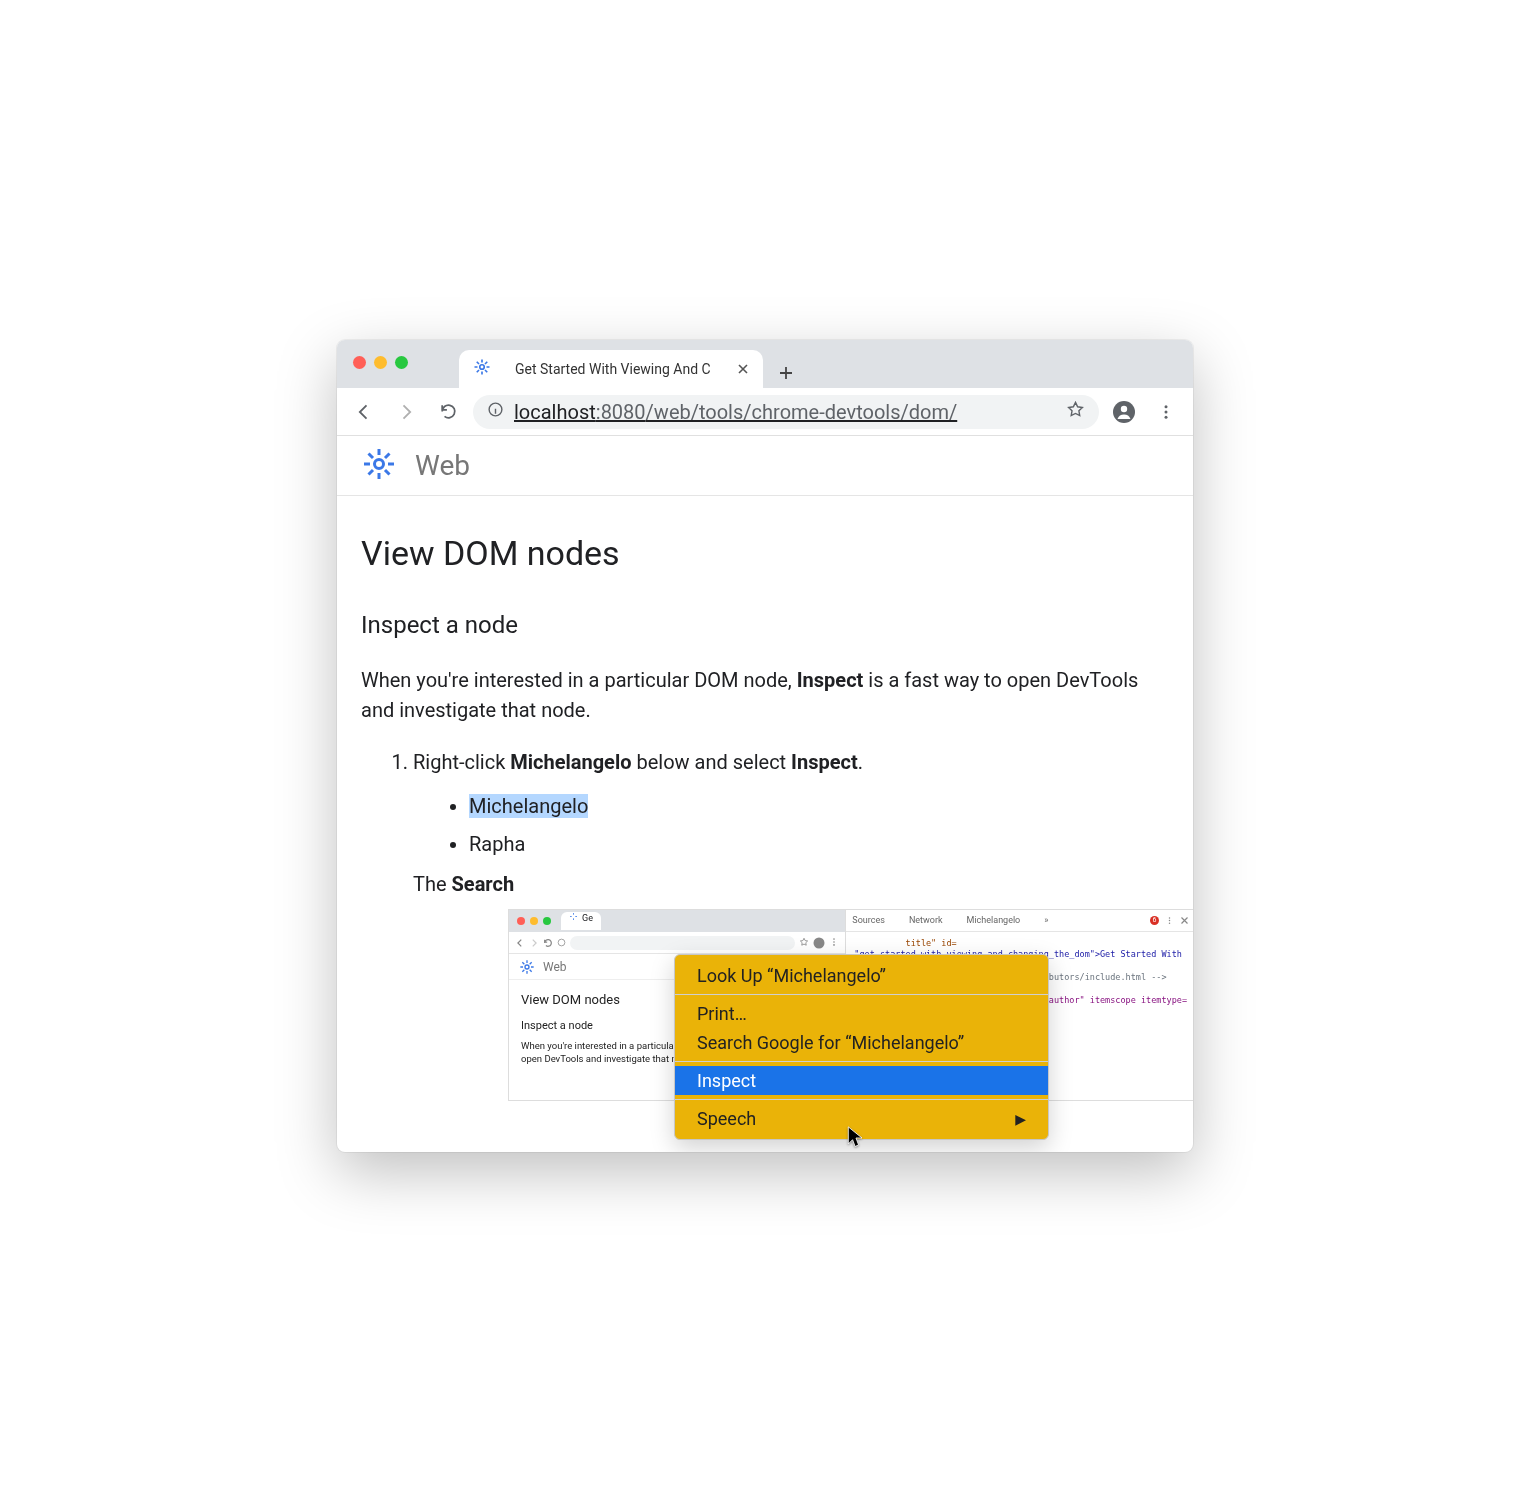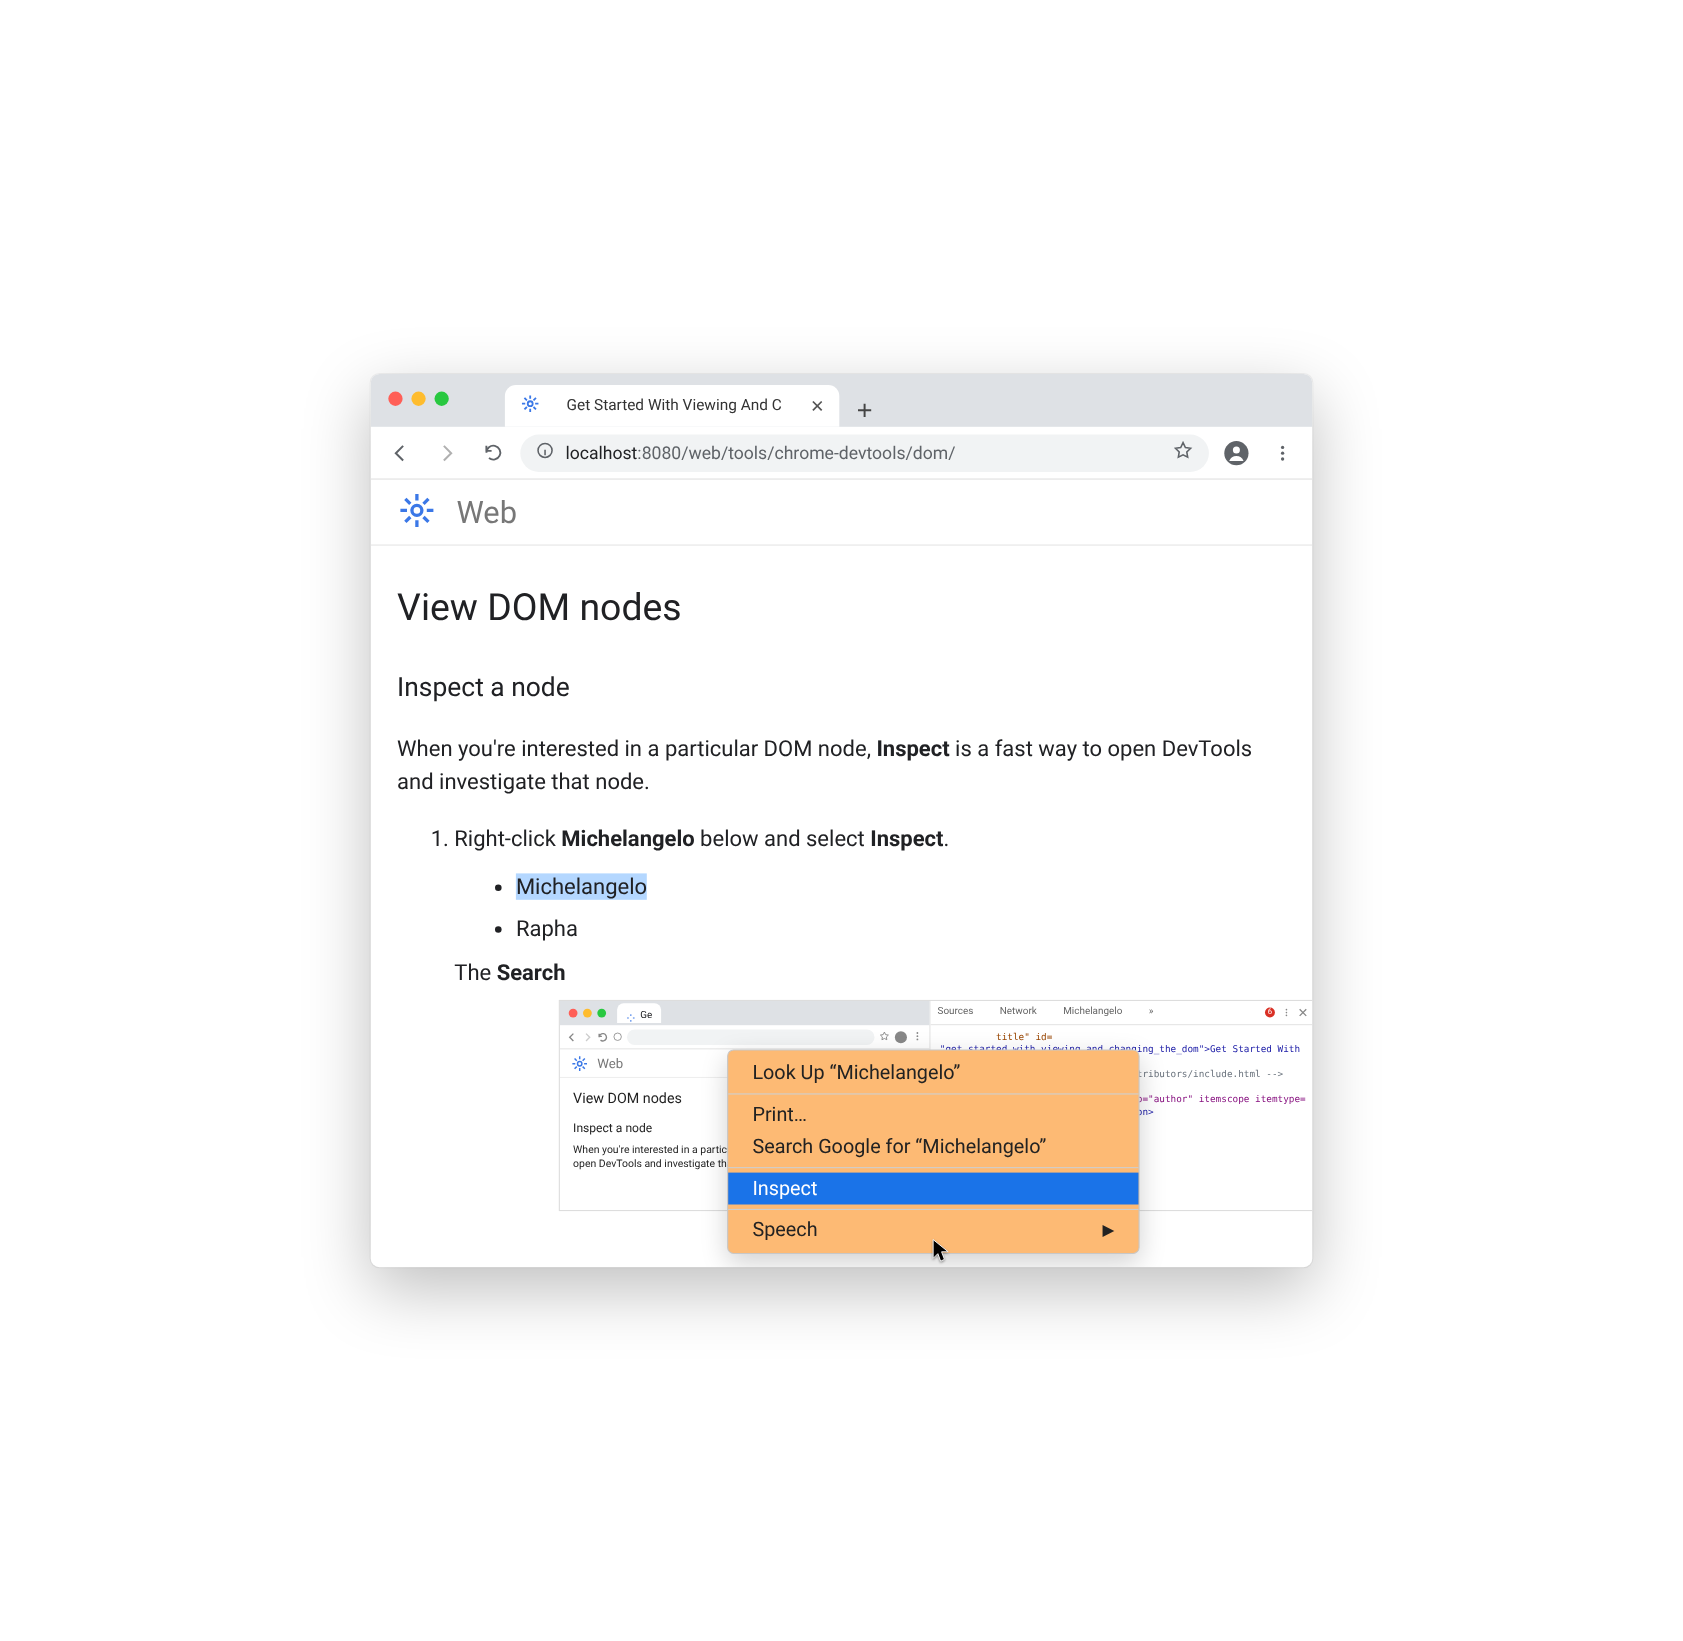--- a/index.html
+++ b/index.html
@@ -16,21 +16,21 @@
 .tab-icon svg { width:18px; height:18px; }
 .tab-title { font-size:14px; color:#333; max-width: 215px; white-space:nowrap; overflow:hidden; }
 .tab-close { width:16px; height:16px; display:flex; align-items:center; justify-content:center; color:#555; }
 .new-tab { width:30px; height:30px; display:flex; align-items:center; justify-content:center; color:#444; font-size:20px; }
 
 
 .toolbar { height:48px; border-bottom:1px solid #e0e0e0; display:flex; align-items:center; padding:0 10px; gap:8px; background:#fff; }
 .nav-btn { width:34px; height:34px; display:flex; align-items:center; justify-content:center; color:#5f6368; border-radius:50%; }
 .nav-btn.disabled { color:#b0b0b0; }
 .omnibox { flex:1; background:#f1f3f4; border-radius:20px; height:34px; display:flex; align-items:center; padding:0 14px; gap:10px; color:#5f6368; }
-.omnibox .url { font-size:16px; color:#202124; white-space:nowrap; }
+.omnibox .url { font-size:20px; color:#202124; white-space:nowrap;text-decoration:underline; }
 .url .host { color:#202124; }
 .url .port-path { color:#5f6368; }
 .star-icon, .user-icon, .menu-icon { color:#5f6368; }
 
 
 .site-header { height:60px; border-bottom:1px solid #e5e5e5; display:flex; align-items:center; gap:18px; padding:0 24px; }
 .site-title { font-size:28px; color:#777; font-weight:400; }
 
 
 .content { padding: 24px 24px 0 24px; color:#202124; font-size:20px; line-height:1.5; position:relative; }
@@ -38,35 +38,35 @@
 .h2 { font-size:24px; font-weight:400; margin:14px 0 22px; }
 .para { margin:0 0 22px; }
 .b { font-weight:700; }
 ol { padding-left: 52px; margin-bottom:12px; }
 ol > li { margin-bottom:12px; font-size:20px; }
 ul { list-style: disc; padding-left: 56px; margin:14px 0 6px; }
 ul li { margin:8px 0; font-size:20px; }
 .hl { background:#b4d7ff; }
 
 
-.ctx { position:absolute; width:375px; background:#fdba74; border:1px solid #c7c7c7; border-radius:6px; box-shadow: 0 8px 24px rgba(0,0,0,0.18); padding:6px 0; font-size:18px; color:#222; left:324px; top:614px; z-index:10; }
+.ctx { position:absolute; width:375px; background:#eab308; border:1px solid #c7c7c7; border-radius:6px; box-shadow: 0 8px 24px rgba(0,0,0,0.18); padding:6px 0; font-size:18px; color:#222; left:337px; top:614px; z-index:10; }
 .ctx-item { padding:4px 22px; display:flex; align-items:center; justify-content:space-between; }
 .ctx-item.sel { background:#1a73e8; color:#fff; }
 .ctx-sep { height:1px; background:#cfcfcf; margin:4px 0; }
 .ctx-arrow { font-size:14px; }
 .cursor { position:absolute; left:510px; top:786px; z-index:20; }
 .cursor svg { width:18px; height:24px; filter: drop-shadow(0 1px 1px rgba(0,0,0,0.4)); }
 
 
 .nested { width:688px; height:192px; border:1px solid #ddd; margin:10px 0 0 95px; position:relative; overflow:hidden; font-size:10px; display:flex; }
 .nested-left { width:350px; border-right:1px solid #ddd; }
 .nested-tabbar { height:22px; background:#dee1e5; position:relative; display:flex; align-items:center; }
 .mini-traffic { display:flex; gap:5px; margin-left:8px; }
 .mini-tl { width:8px; height:8px; border-radius:50%; }
-.mini-tab { background:#fff; border-radius:6px 6px 0 0; height:18px; margin-left:10px; padding:0 8px; font-size:9px; display:flex; align-items:flex-end; gap:4px; }
+.mini-tab { background:#fff; border-radius:6px 6px 0 0; height:18px; margin-left:10px; padding:0 8px; font-size:9px; display:flex; align-items:flex-start; gap:4px; }
 .nested-toolbar { height:22px; border-bottom:1px solid #e5e5e5; display:flex; align-items:center; padding:0 6px; gap:4px; }
 .mini-omni { flex:1; background:#f1f3f4; border-radius:10px; height:14px; }
 .nested-siteheader { height:26px; border-bottom:1px solid #eee; display:flex; align-items:center; gap:8px; padding:0 10px; }
 .nested-siteheader .t { font-size:12px; color:#777; }
 .nested-content { padding:8px 12px; font-size:10px; color:#222; }
 .nested-content .nh1 { font-size:13px; margin:2px 0 8px; }
 .nested-content .nh2 { font-size:11px; margin:4px 0 6px; }
 .nested-content .np { font-size:9.5px; line-height:1.35; }
 .nested-right { flex:1; display:flex; flex-direction:column; background:#fff; }
 .devtools-tabs { height:22px; border-bottom:1px solid #e5e5e5; display:flex; align-items:center; padding:0 6px; font-size:9px; color:#666; gap:24px; }

